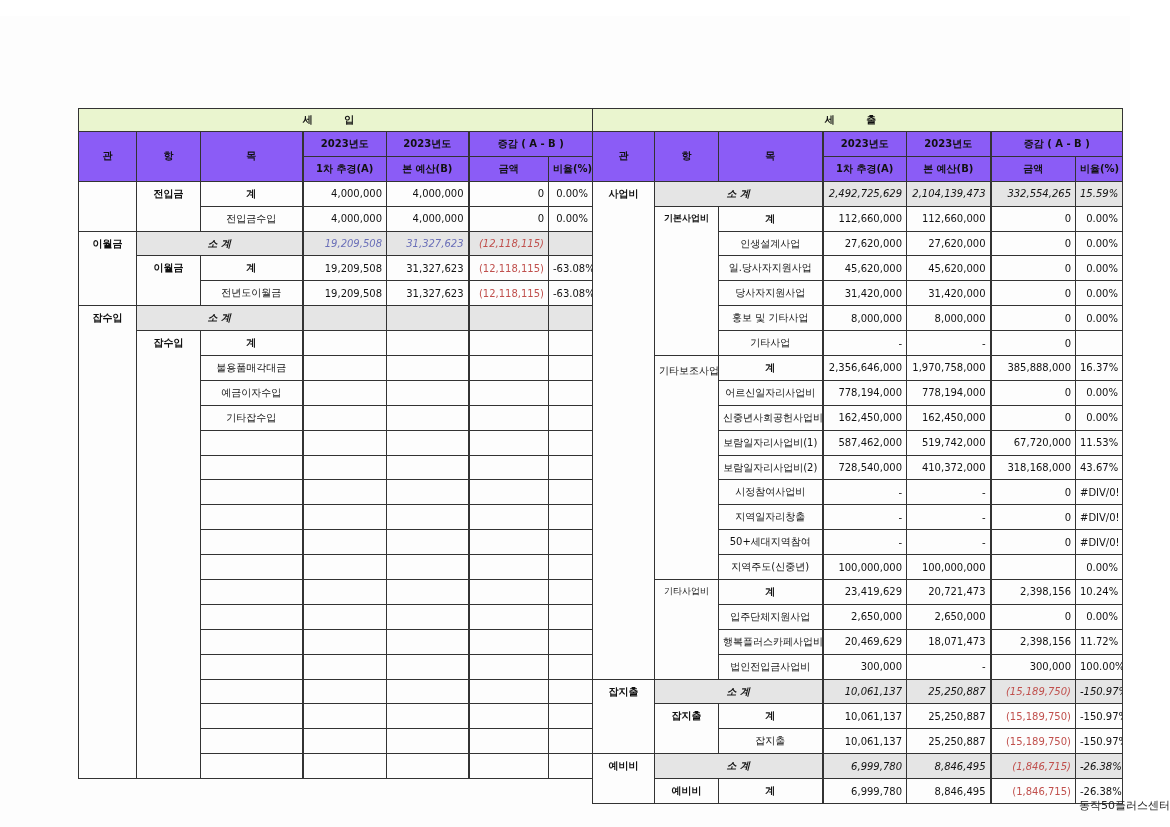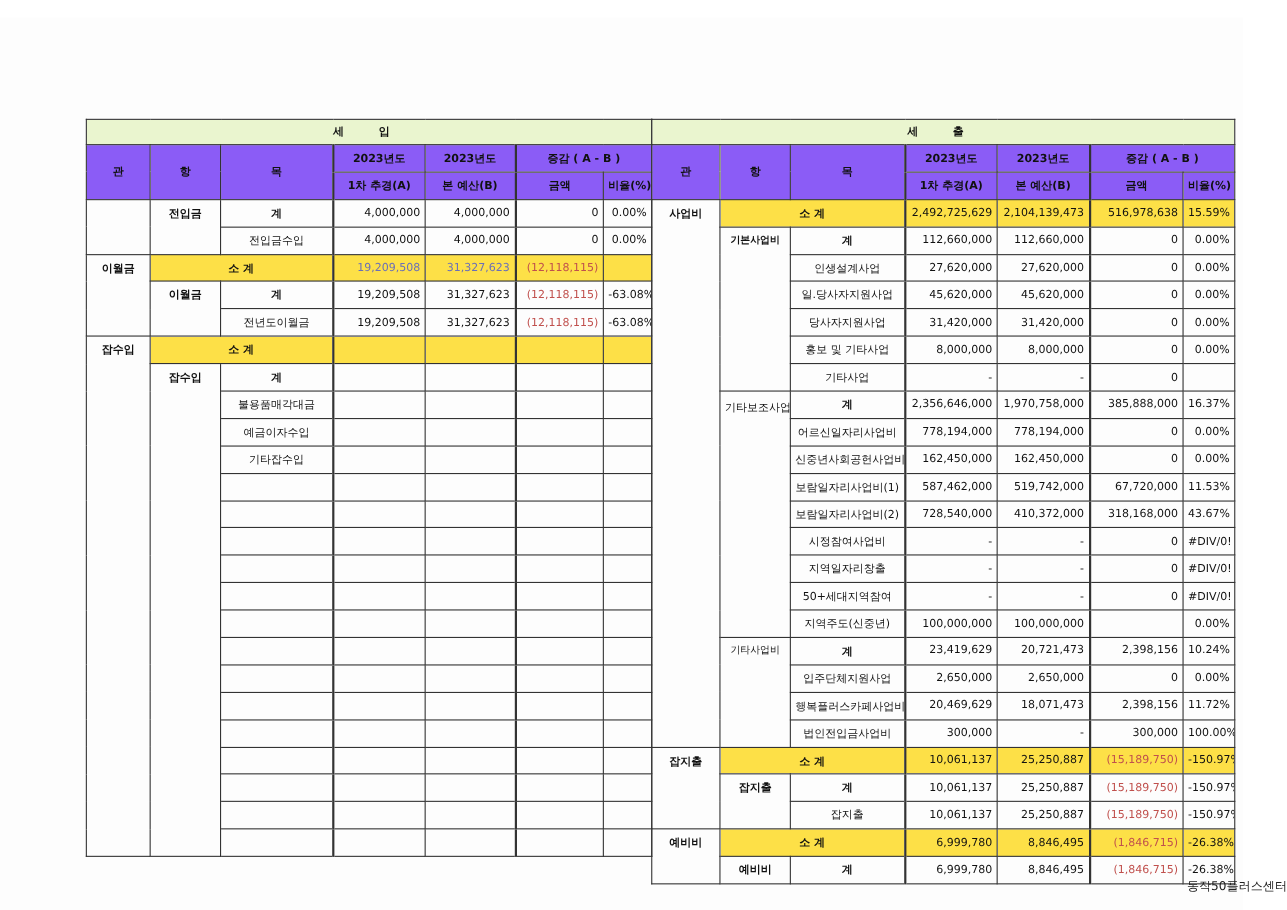--- a/index.html
+++ b/index.html
@@ -3,21 +3,21 @@
 <meta charset="utf-8">
 <style>
   html, body { margin:0; padding:0; background:#fff; }
   body { width:1170px; height:827px; position:relative; overflow:hidden;
          font-family:"DejaVu Sans","Liberation Sans",sans-serif; color:#111; }
   .page { position:absolute; left:0; top:16px; width:1130px; height:827px; background:#fdfdfd; }
   .sheet { position:absolute; top:92px; border-collapse:collapse; table-layout:fixed; }
   .sheet td { border:1px solid #333; padding:0 4px; height:23.9px; font-size:10px; white-space:nowrap; overflow:hidden; }
   .sheet tr.title td { background:#eaf5cf; text-align:center; font-weight:bold; font-size:10px; letter-spacing:14px; height:22px; border:1.5px solid #333; }
   .sheet td.hd { background:#8b5cf6; text-align:center; font-weight:bold; }
-  .sheet td.sub { background:#fde047; }
+  .sheet td.sub { background:#e5e5e5;font-style:italic; }
   .c { text-align:center; }
   .r { text-align:right; }
   .b { font-weight:bold; }
   .tiny { font-size:7px; }
   .small { font-size:8.5px; }
   .neg { color:#c0504d; }
   .purple { color:#6a6fb8; }
   .thick-l { border-left:2px solid #333 !important; }
   .footer { position:absolute; left:0; width:1170px; top:782px; text-align:right; font-size:11px; color:#222; }
 </style>
@@ -262,21 +262,21 @@
     <td class="hd">본 예산(B)</td>
     <td class="hd thick-l">금액</td>
     <td class="hd">비율(%)</td>
   </tr>
 
   <tr>
     <td rowspan="20" class="c b" style="vertical-align:top;padding-top:5px">사업비</td>
     <td colspan="2" class="sub c b">소 계</td>
     <td class="sub r thick-l">2,492,725,629</td>
     <td class="sub r">2,104,139,473</td>
-    <td class="sub r thick-l">516,978,638</td>
+    <td class="sub r thick-l">332,554,265</td>
     <td class="sub r">15.59%</td>
   </tr>
 
   <tr>
     <td rowspan="6" class="c b" style="vertical-align:top;padding-top:5px;font-size:9px">기본사업비</td>
     <td class="c b">계</td>
     <td class="r thick-l">112,660,000</td>
     <td class="r">112,660,000</td>
     <td class="r thick-l">0</td>
     <td class="r">0.00%</td>

